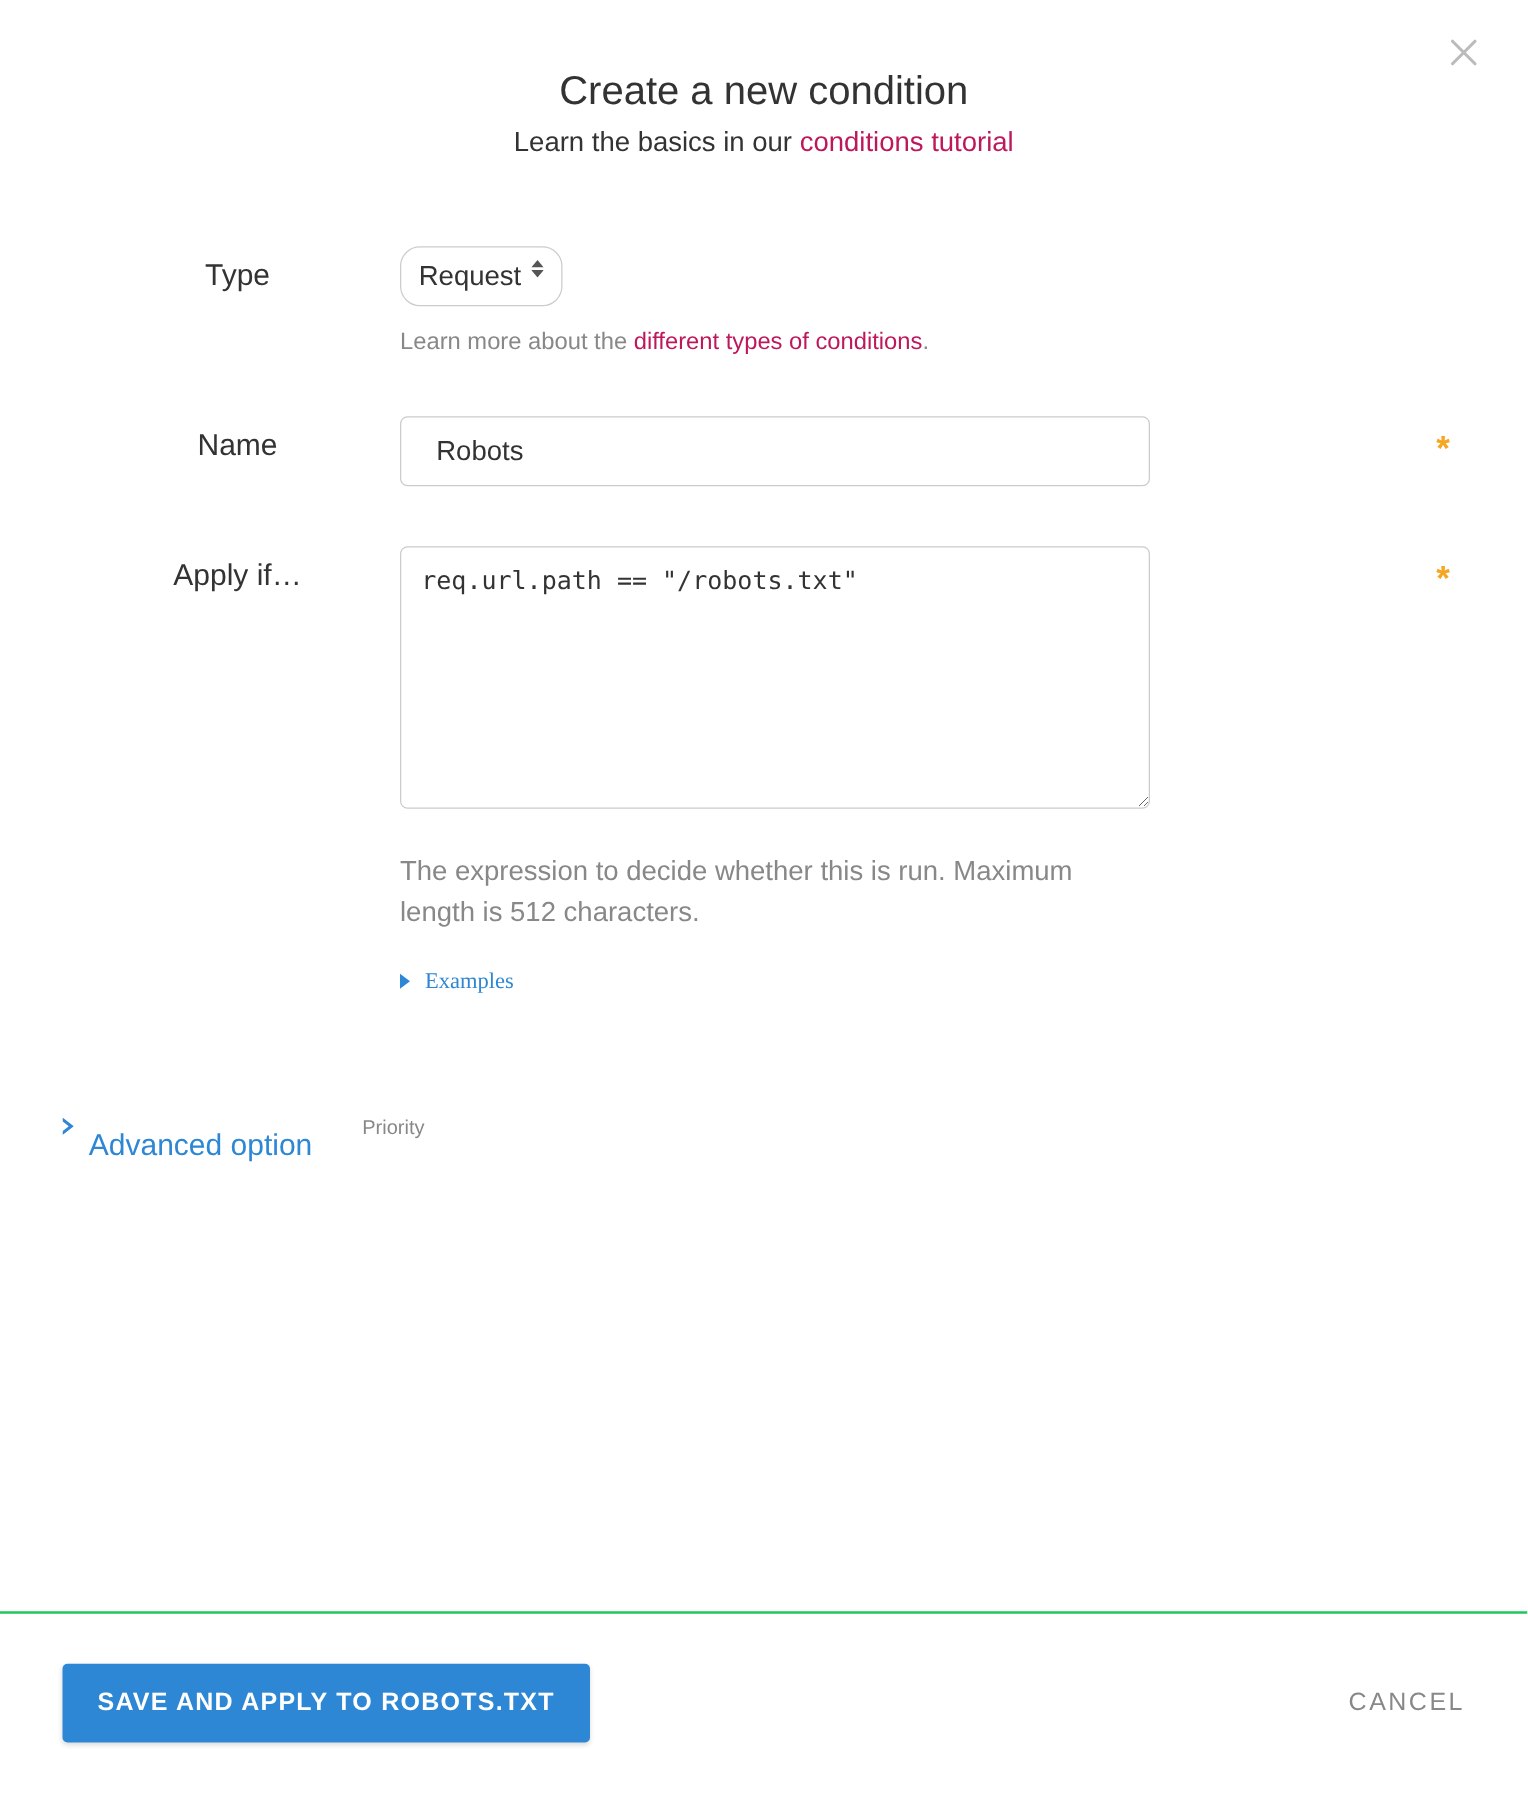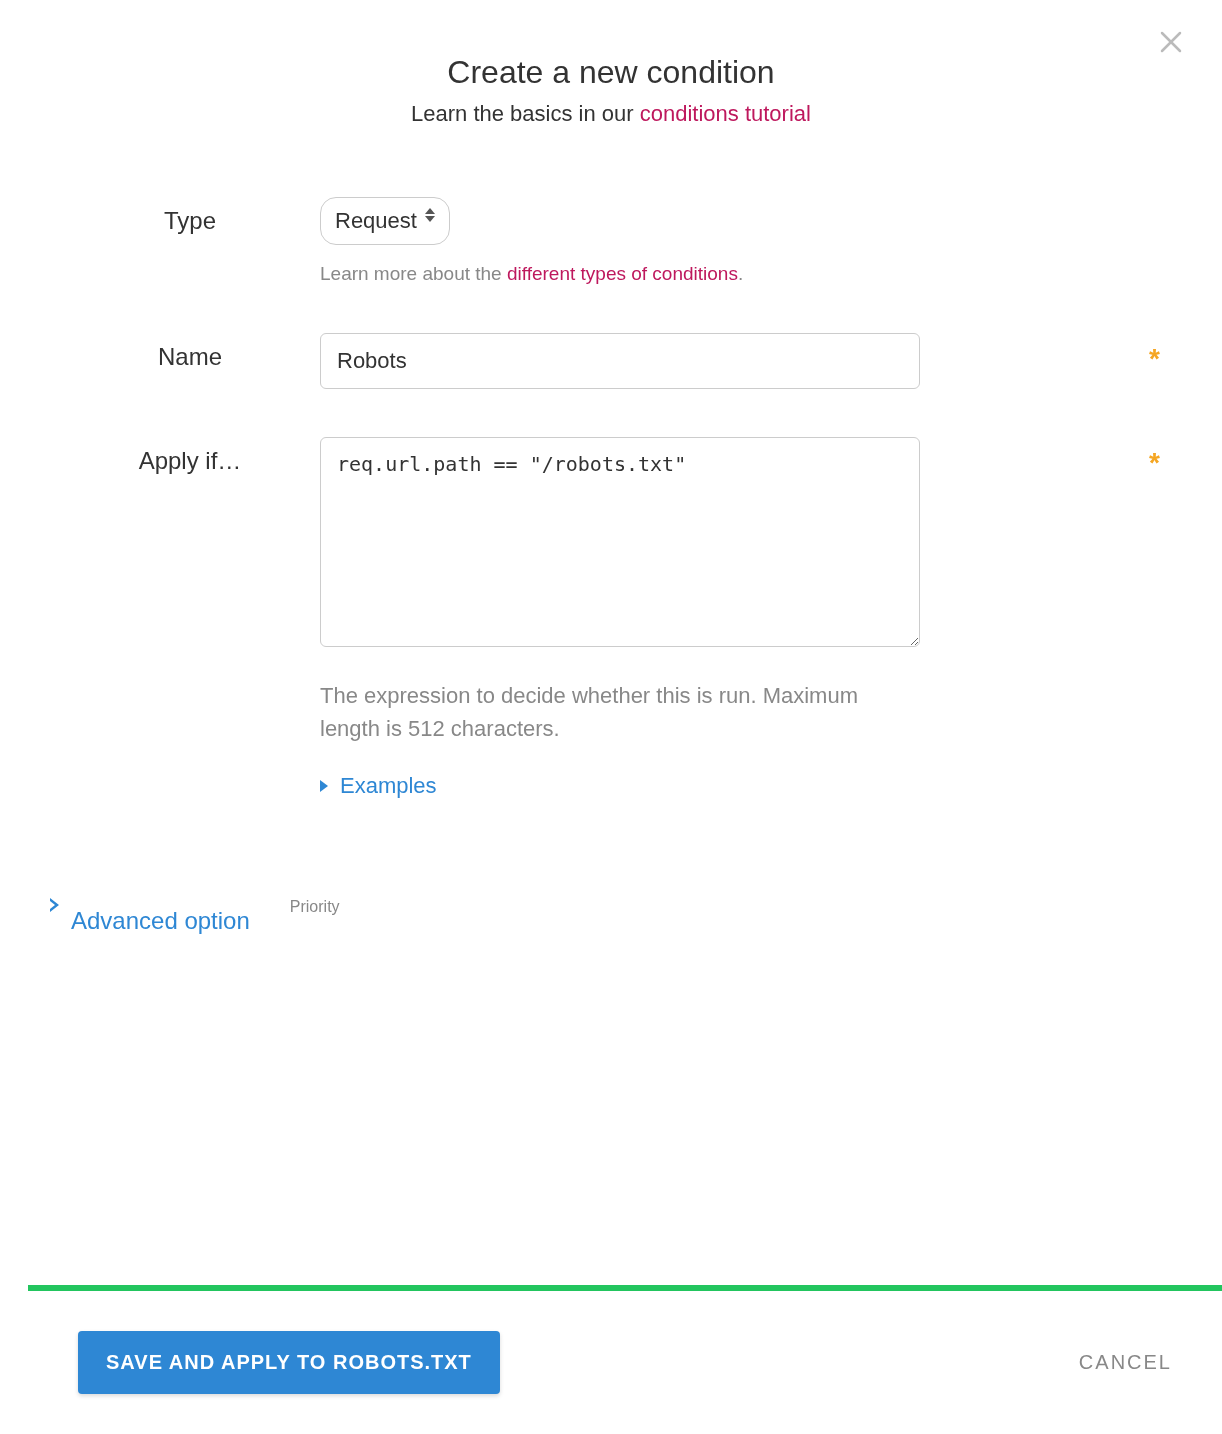--- a/index.html
+++ b/index.html
@@ -95,21 +95,21 @@
     }
     .help-text {
       font-size: 19px;
       color: #888;
       margin-top: 18px;
     }
     .text-input {
       width: 600px;
       border: 1px solid #ccc;
       border-radius: 6px;
-      padding: 14px 16px;
+      padding: 14px 28px;
       font-size: 22px;
       color: #333;
       font-family: inherit;
     }
     .textarea {
       width: 600px;
       height: 210px;
       border: 1px solid #ccc;
       border-radius: 6px;
       padding: 14px 16px;
@@ -142,21 +142,22 @@
     .examples-toggle .tri {
       width: 0;
       height: 0;
       border-top: 6px solid transparent;
       border-bottom: 6px solid transparent;
       border-left: 8px solid #2e87d4;
       margin-right: 12px;
     }
     .examples-toggle .txt {
       color: #2e87d4;
-      font-size: 22px;
+      font-size: 18px;
+      font-family: Liberation Serif, serif;
     }
     .advanced-row {
       display: flex;
       align-items: center;
       padding-left: 50px;
       margin-top: 80px;
     }
     .advanced-toggle {
       display: flex;
       align-items: center;
@@ -180,26 +181,25 @@
     .priority-label {
       font-size: 16px;
       color: #888;
       margin-left: 40px;
     }
     .footer {
       position: absolute;
       bottom: 0;
       left: 0;
       right: 0;
-      border-top: 6px solid #22c55e;
+      border-top: 2px solid #22c55e;
       padding: 40px 50px;
       display: flex;
       justify-content: space-between;
       align-items: center;
-      margin-left: 28px;
     }
     .save-btn {
       background: #2e87d4;
       color: #fff;
       border: none;
       border-radius: 4px;
       padding: 20px 28px;
       font-size: 20px;
       font-weight: 600;
       letter-spacing: 1px;

